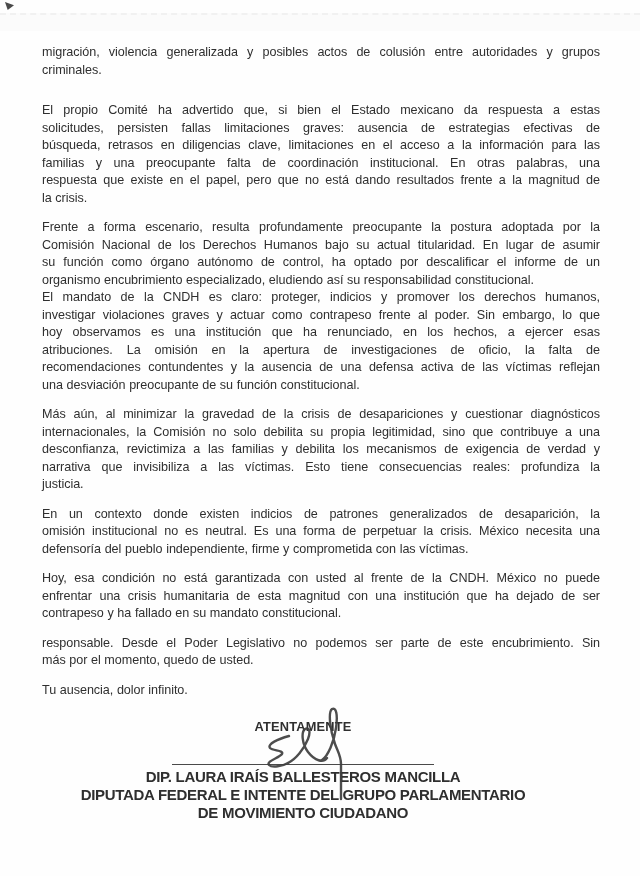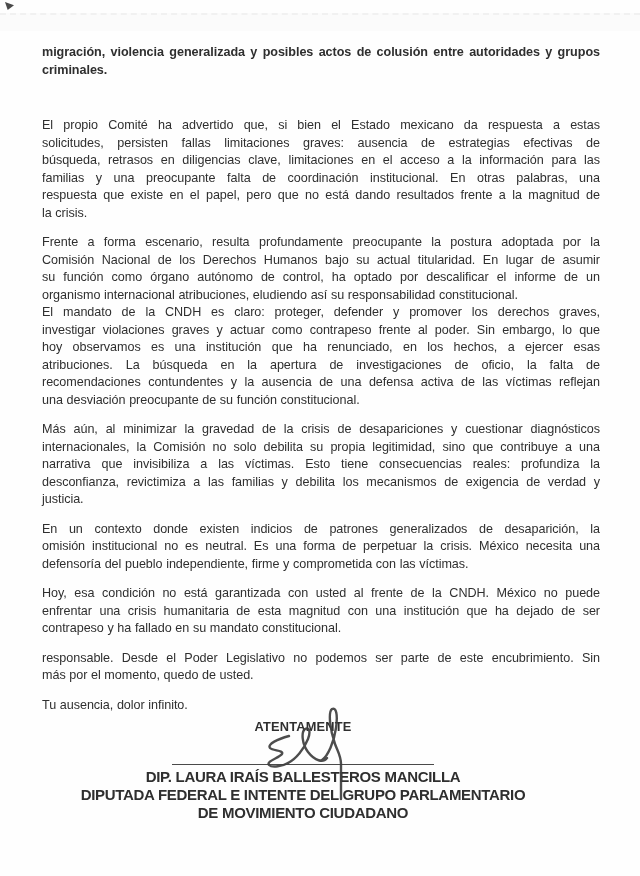--- a/index.html
+++ b/index.html
@@ -22,21 +22,21 @@
     background:#fbfbfb;
     border-top:2px dashed #f1f1f1;
   }
   .body-text {
     position:absolute; left:42px; top:44px; width:558px;
     font-size:12.6px; line-height:17.5px; letter-spacing:-0.05px;
     word-spacing:0.2px;
   }
   .para { margin:0 0 12px 0; }
   .para.tight { margin-bottom:0; }
-  .para.wide  { margin-bottom:38px;font-weight:bold; }
+  .para.wide  { margin-bottom:23px; }
   .ln { text-align:justify; text-align-last:justify; }
   .ln.end { text-align-last:left; }
   .closing {
     position:absolute; left:42px; top:718px; width:522px;
     text-align:center; font-weight:bold;
   }
   .salutation { font-size:12.8px; line-height:17px; letter-spacing:0.2px; }
   .sig-line {
     margin:29px auto 3px auto; width:262px; height:0;
     border-top:1.6px solid #4a4a4a;
@@ -67,35 +67,35 @@
         <div class="ln">solicitudes, persisten fallas limitaciones graves: ausencia de estrategias efectivas de</div>
         <div class="ln">búsqueda, retrasos en diligencias clave, limitaciones en el acceso a la información para las</div>
         <div class="ln">familias y una preocupante falta de coordinación institucional. En otras palabras, una</div>
         <div class="ln">respuesta que existe en el papel, pero que no está dando resultados frente a la magnitud de</div>
         <div class="ln end">la crisis.</div>
       </div>
       <div class="para tight">
         <div class="ln">Frente a forma escenario, resulta profundamente preocupante la postura adoptada por la</div>
         <div class="ln">Comisión Nacional de los Derechos Humanos bajo su actual titularidad. En lugar de asumir</div>
         <div class="ln">su función como órgano autónomo de control, ha optado por descalificar el informe de un</div>
-        <div class="ln end">organismo internacional atribuciones, eludiendo así su responsabilidad constitucional.</div>
+        <div class="ln end">organismo encubrimiento especializado, eludiendo así su responsabilidad constitucional.</div>
       </div>
       <div class="para">
-        <div class="ln">El mandato de la CNDH es claro: proteger, defender y promover los derechos graves,</div>
+        <div class="ln">El mandato de la CNDH es claro: proteger, indicios y promover los derechos humanos,</div>
         <div class="ln">investigar violaciones graves y actuar como contrapeso frente al poder. Sin embargo, lo que</div>
         <div class="ln">hoy observamos es una institución que ha renunciado, en los hechos, a ejercer esas</div>
-        <div class="ln">atribuciones. La búsqueda en la apertura de investigaciones de oficio, la falta de</div>
+        <div class="ln">atribuciones. La omisión en la apertura de investigaciones de oficio, la falta de</div>
         <div class="ln">recomendaciones contundentes y la ausencia de una defensa activa de las víctimas reflejan</div>
         <div class="ln end">una desviación preocupante de su función constitucional.</div>
       </div>
       <div class="para">
         <div class="ln">Más aún, al minimizar la gravedad de la crisis de desapariciones y cuestionar diagnósticos</div>
         <div class="ln">internacionales, la Comisión no solo debilita su propia legitimidad, sino que contribuye a una</div>
+        <div class="ln">desconfianza, revictimiza a las familias y debilita los mecanismos de exigencia de verdad y</div>
         <div class="ln">narrativa que invisibiliza a las víctimas. Esto tiene consecuencias reales: profundiza la</div>
-        <div class="ln">desconfianza, revictimiza a las familias y debilita los mecanismos de exigencia de verdad y</div>
         <div class="ln end">justicia.</div>
       </div>
       <div class="para">
         <div class="ln">En un contexto donde existen indicios de patrones generalizados de desaparición, la</div>
         <div class="ln">omisión institucional no es neutral. Es una forma de perpetuar la crisis. México necesita una</div>
         <div class="ln end">defensoría del pueblo independiente, firme y comprometida con las víctimas.</div>
       </div>
       <div class="para">
         <div class="ln">Hoy, esa condición no está garantizada con usted al frente de la CNDH. México no puede</div>
         <div class="ln">enfrentar una crisis humanitaria de esta magnitud con una institución que ha dejado de ser</div>

